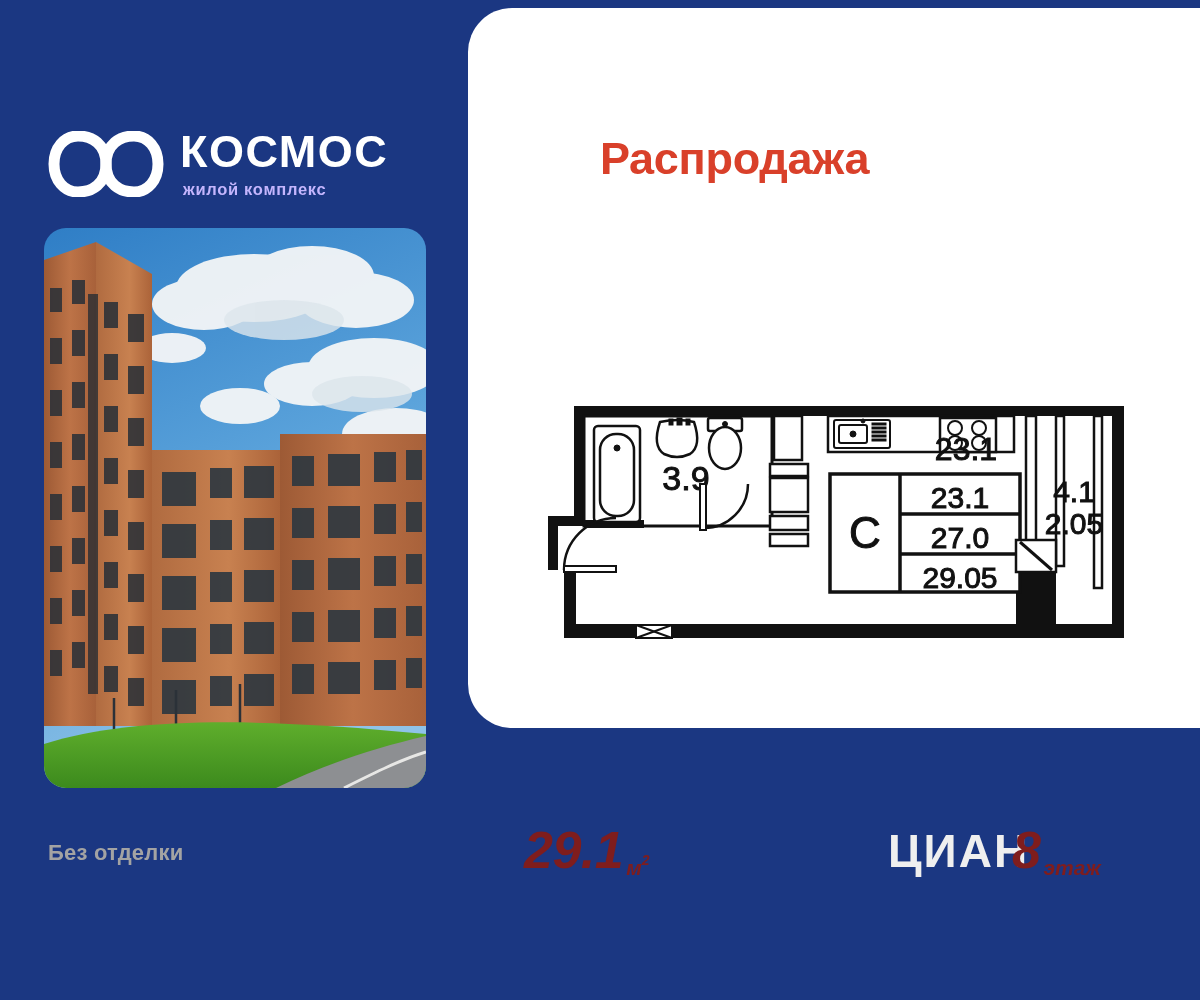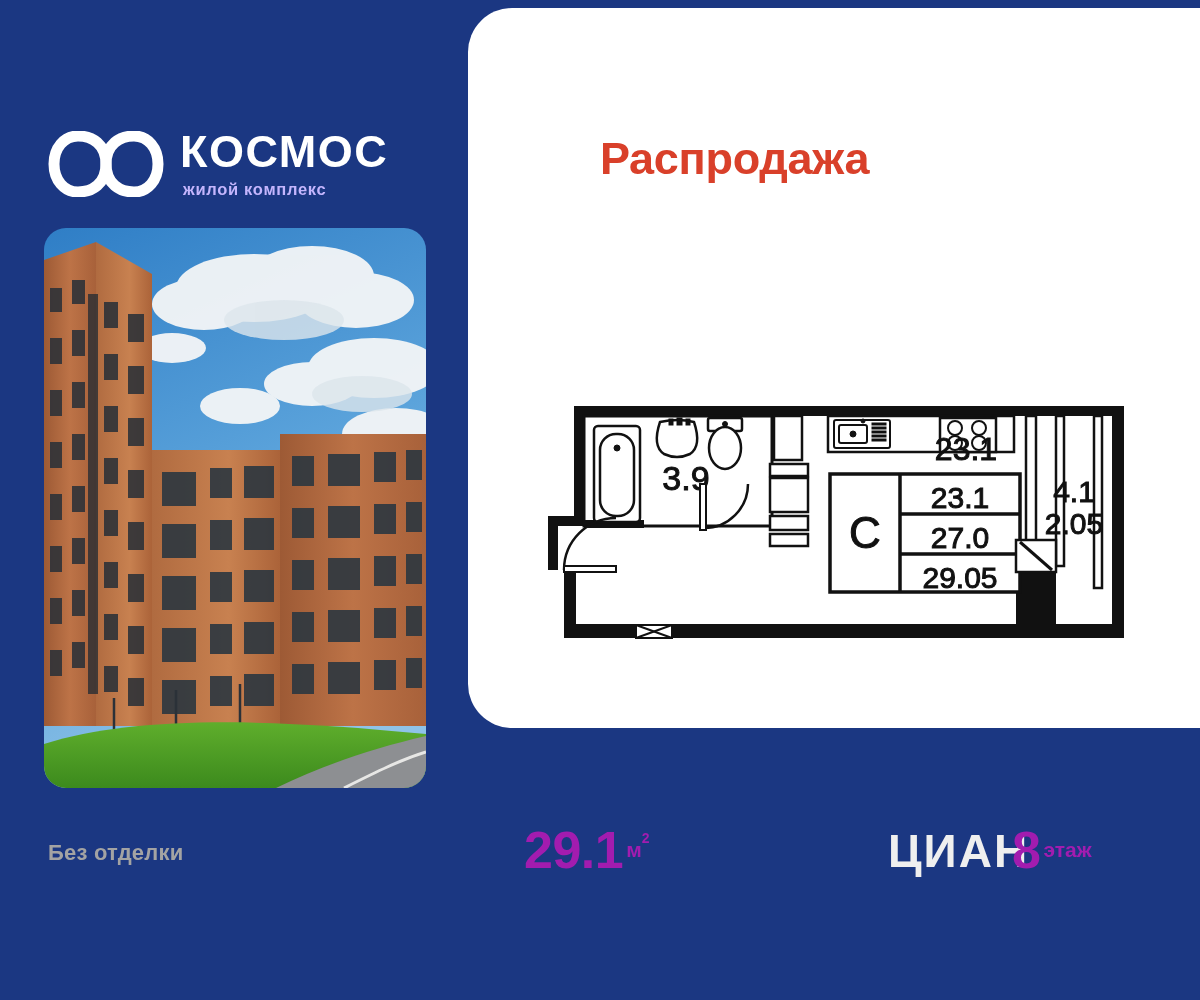--- a/index.html
+++ b/index.html
@@ -105,22 +105,23 @@
     left: 420px; top: 18px;
     font-size: 46px;
     font-weight: bold;
     color: #efefef;
     letter-spacing: 2px;
     user-select: none;
   }
   .sum-item {
     position: absolute;
     display: flex;
-    align-items: center;
-    color: #a21caf;
+    align-items: flex-end;
+    color: #7f1d1d;
+    font-style: italic;
   }
   #sum-area { left: 56px; top: 14px; }
   #sum-type { left: 314px; top: 14px; }
   #sum-floor { left: 544px; top: 14px; }
   .sum-big {
     font-size: 52px;
     font-weight: bold;
     letter-spacing: -0.5px;
   }
   .sum-small {

